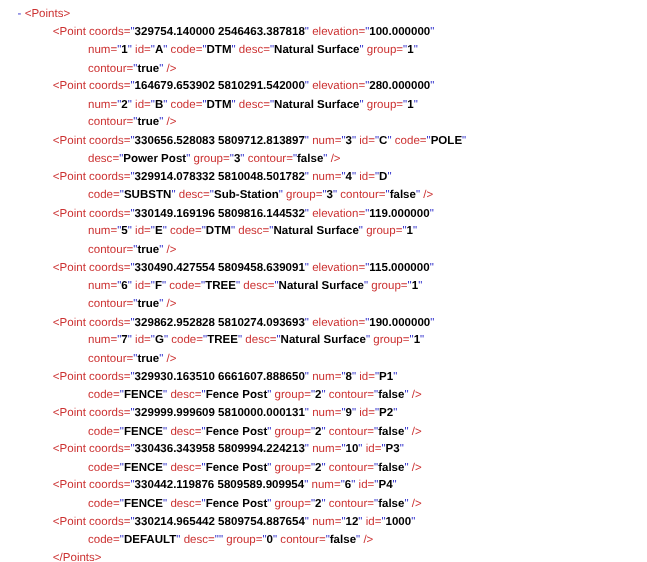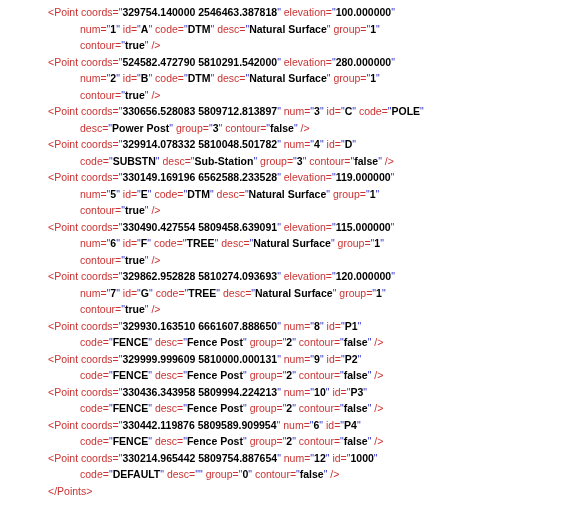--- a/index.html
+++ b/index.html
@@ -8,37 +8,38 @@
 .i2{padding-left:48px}
 .i3{padding-left:80px}
 .r{color:#3232cc}
 .b{color:#cc3232}
 .t{color:#000;font-weight:bold}
 </style>
 </head>
 <body>
 
 <div id="out">
+    <div class="l i1"><span class="r">-&nbsp;</span><span class="b">&lt;Points&gt;</span></div>
     <div class="l i2"><span class="b">&lt;Point </span><span class="b">coords=</span><span class="r">"</span><span class="t">329754.140000 2546463.387818</span><span class="r">"</span> <span class="b">elevation=</span><span class="r">"</span><span class="t">100.000000</span><span class="r">"</span> </div>
     <div class="l i3"><span class="b">num=</span><span class="r">"</span><span class="t">1</span><span class="r">"</span> <span class="b">id=</span><span class="r">"</span><span class="t">A</span><span class="r">"</span> <span class="b">code=</span><span class="r">"</span><span class="t">DTM</span><span class="r">"</span> <span class="b">desc=</span><span class="r">"</span><span class="t">Natural Surface</span><span class="r">"</span> <span class="b">group=</span><span class="r">"</span><span class="t">1</span><span class="r">"</span> </div>
     <div class="l i3"><span class="b">contour=</span><span class="r">"</span><span class="t">true</span><span class="r">"</span><span class="b"> /&gt;</span></div>
-    <div class="l i2"><span class="b">&lt;Point </span><span class="b">coords=</span><span class="r">"</span><span class="t">524582.472790 5810291.542000</span><span class="r">"</span> <span class="b">elevation=</span><span class="r">"</span><span class="t">280.000000</span><span class="r">"</span> </div>
+    <div class="l i2"><span class="b">&lt;Point </span><span class="b">coords=</span><span class="r">"</span><span class="t">164679.653902 5810291.542000</span><span class="r">"</span> <span class="b">elevation=</span><span class="r">"</span><span class="t">280.000000</span><span class="r">"</span> </div>
     <div class="l i3"><span class="b">num=</span><span class="r">"</span><span class="t">2</span><span class="r">"</span> <span class="b">id=</span><span class="r">"</span><span class="t">B</span><span class="r">"</span> <span class="b">code=</span><span class="r">"</span><span class="t">DTM</span><span class="r">"</span> <span class="b">desc=</span><span class="r">"</span><span class="t">Natural Surface</span><span class="r">"</span> <span class="b">group=</span><span class="r">"</span><span class="t">1</span><span class="r">"</span> </div>
     <div class="l i3"><span class="b">contour=</span><span class="r">"</span><span class="t">true</span><span class="r">"</span><span class="b"> /&gt;</span></div>
     <div class="l i2"><span class="b">&lt;Point </span><span class="b">coords=</span><span class="r">"</span><span class="t">330656.528083 5809712.813897</span><span class="r">"</span> <span class="b">num=</span><span class="r">"</span><span class="t">3</span><span class="r">"</span> <span class="b">id=</span><span class="r">"</span><span class="t">C</span><span class="r">"</span> <span class="b">code=</span><span class="r">"</span><span class="t">POLE</span><span class="r">"</span> </div>
     <div class="l i3"><span class="b">desc=</span><span class="r">"</span><span class="t">Power Post</span><span class="r">"</span> <span class="b">group=</span><span class="r">"</span><span class="t">3</span><span class="r">"</span> <span class="b">contour=</span><span class="r">"</span><span class="t">false</span><span class="r">"</span><span class="b"> /&gt;</span></div>
     <div class="l i2"><span class="b">&lt;Point </span><span class="b">coords=</span><span class="r">"</span><span class="t">329914.078332 5810048.501782</span><span class="r">"</span> <span class="b">num=</span><span class="r">"</span><span class="t">4</span><span class="r">"</span> <span class="b">id=</span><span class="r">"</span><span class="t">D</span><span class="r">"</span> </div>
     <div class="l i3"><span class="b">code=</span><span class="r">"</span><span class="t">SUBSTN</span><span class="r">"</span> <span class="b">desc=</span><span class="r">"</span><span class="t">Sub-Station</span><span class="r">"</span> <span class="b">group=</span><span class="r">"</span><span class="t">3</span><span class="r">"</span> <span class="b">contour=</span><span class="r">"</span><span class="t">false</span><span class="r">"</span><span class="b"> /&gt;</span></div>
-    <div class="l i2"><span class="b">&lt;Point </span><span class="b">coords=</span><span class="r">"</span><span class="t">330149.169196 6562588.233528</span><span class="r">"</span> <span class="b">elevation=</span><span class="r">"</span><span class="t">119.000000</span><span class="r">"</span> </div>
+    <div class="l i2"><span class="b">&lt;Point </span><span class="b">coords=</span><span class="r">"</span><span class="t">330149.169196 5809816.144532</span><span class="r">"</span> <span class="b">elevation=</span><span class="r">"</span><span class="t">119.000000</span><span class="r">"</span> </div>
     <div class="l i3"><span class="b">num=</span><span class="r">"</span><span class="t">5</span><span class="r">"</span> <span class="b">id=</span><span class="r">"</span><span class="t">E</span><span class="r">"</span> <span class="b">code=</span><span class="r">"</span><span class="t">DTM</span><span class="r">"</span> <span class="b">desc=</span><span class="r">"</span><span class="t">Natural Surface</span><span class="r">"</span> <span class="b">group=</span><span class="r">"</span><span class="t">1</span><span class="r">"</span> </div>
     <div class="l i3"><span class="b">contour=</span><span class="r">"</span><span class="t">true</span><span class="r">"</span><span class="b"> /&gt;</span></div>
     <div class="l i2"><span class="b">&lt;Point </span><span class="b">coords=</span><span class="r">"</span><span class="t">330490.427554 5809458.639091</span><span class="r">"</span> <span class="b">elevation=</span><span class="r">"</span><span class="t">115.000000</span><span class="r">"</span> </div>
     <div class="l i3"><span class="b">num=</span><span class="r">"</span><span class="t">6</span><span class="r">"</span> <span class="b">id=</span><span class="r">"</span><span class="t">F</span><span class="r">"</span> <span class="b">code=</span><span class="r">"</span><span class="t">TREE</span><span class="r">"</span> <span class="b">desc=</span><span class="r">"</span><span class="t">Natural Surface</span><span class="r">"</span> <span class="b">group=</span><span class="r">"</span><span class="t">1</span><span class="r">"</span> </div>
     <div class="l i3"><span class="b">contour=</span><span class="r">"</span><span class="t">true</span><span class="r">"</span><span class="b"> /&gt;</span></div>
-    <div class="l i2"><span class="b">&lt;Point </span><span class="b">coords=</span><span class="r">"</span><span class="t">329862.952828 5810274.093693</span><span class="r">"</span> <span class="b">elevation=</span><span class="r">"</span><span class="t">120.000000</span><span class="r">"</span> </div>
+    <div class="l i2"><span class="b">&lt;Point </span><span class="b">coords=</span><span class="r">"</span><span class="t">329862.952828 5810274.093693</span><span class="r">"</span> <span class="b">elevation=</span><span class="r">"</span><span class="t">190.000000</span><span class="r">"</span> </div>
     <div class="l i3"><span class="b">num=</span><span class="r">"</span><span class="t">7</span><span class="r">"</span> <span class="b">id=</span><span class="r">"</span><span class="t">G</span><span class="r">"</span> <span class="b">code=</span><span class="r">"</span><span class="t">TREE</span><span class="r">"</span> <span class="b">desc=</span><span class="r">"</span><span class="t">Natural Surface</span><span class="r">"</span> <span class="b">group=</span><span class="r">"</span><span class="t">1</span><span class="r">"</span> </div>
     <div class="l i3"><span class="b">contour=</span><span class="r">"</span><span class="t">true</span><span class="r">"</span><span class="b"> /&gt;</span></div>
     <div class="l i2"><span class="b">&lt;Point </span><span class="b">coords=</span><span class="r">"</span><span class="t">329930.163510 6661607.888650</span><span class="r">"</span> <span class="b">num=</span><span class="r">"</span><span class="t">8</span><span class="r">"</span> <span class="b">id=</span><span class="r">"</span><span class="t">P1</span><span class="r">"</span> </div>
     <div class="l i3"><span class="b">code=</span><span class="r">"</span><span class="t">FENCE</span><span class="r">"</span> <span class="b">desc=</span><span class="r">"</span><span class="t">Fence Post</span><span class="r">"</span> <span class="b">group=</span><span class="r">"</span><span class="t">2</span><span class="r">"</span> <span class="b">contour=</span><span class="r">"</span><span class="t">false</span><span class="r">"</span><span class="b"> /&gt;</span></div>
     <div class="l i2"><span class="b">&lt;Point </span><span class="b">coords=</span><span class="r">"</span><span class="t">329999.999609 5810000.000131</span><span class="r">"</span> <span class="b">num=</span><span class="r">"</span><span class="t">9</span><span class="r">"</span> <span class="b">id=</span><span class="r">"</span><span class="t">P2</span><span class="r">"</span> </div>
     <div class="l i3"><span class="b">code=</span><span class="r">"</span><span class="t">FENCE</span><span class="r">"</span> <span class="b">desc=</span><span class="r">"</span><span class="t">Fence Post</span><span class="r">"</span> <span class="b">group=</span><span class="r">"</span><span class="t">2</span><span class="r">"</span> <span class="b">contour=</span><span class="r">"</span><span class="t">false</span><span class="r">"</span><span class="b"> /&gt;</span></div>
     <div class="l i2"><span class="b">&lt;Point </span><span class="b">coords=</span><span class="r">"</span><span class="t">330436.343958 5809994.224213</span><span class="r">"</span> <span class="b">num=</span><span class="r">"</span><span class="t">10</span><span class="r">"</span> <span class="b">id=</span><span class="r">"</span><span class="t">P3</span><span class="r">"</span> </div>
     <div class="l i3"><span class="b">code=</span><span class="r">"</span><span class="t">FENCE</span><span class="r">"</span> <span class="b">desc=</span><span class="r">"</span><span class="t">Fence Post</span><span class="r">"</span> <span class="b">group=</span><span class="r">"</span><span class="t">2</span><span class="r">"</span> <span class="b">contour=</span><span class="r">"</span><span class="t">false</span><span class="r">"</span><span class="b"> /&gt;</span></div>
     <div class="l i2"><span class="b">&lt;Point </span><span class="b">coords=</span><span class="r">"</span><span class="t">330442.119876 5809589.909954</span><span class="r">"</span> <span class="b">num=</span><span class="r">"</span><span class="t">6</span><span class="r">"</span> <span class="b">id=</span><span class="r">"</span><span class="t">P4</span><span class="r">"</span> </div>
     <div class="l i3"><span class="b">code=</span><span class="r">"</span><span class="t">FENCE</span><span class="r">"</span> <span class="b">desc=</span><span class="r">"</span><span class="t">Fence Post</span><span class="r">"</span> <span class="b">group=</span><span class="r">"</span><span class="t">2</span><span class="r">"</span> <span class="b">contour=</span><span class="r">"</span><span class="t">false</span><span class="r">"</span><span class="b"> /&gt;</span></div>

